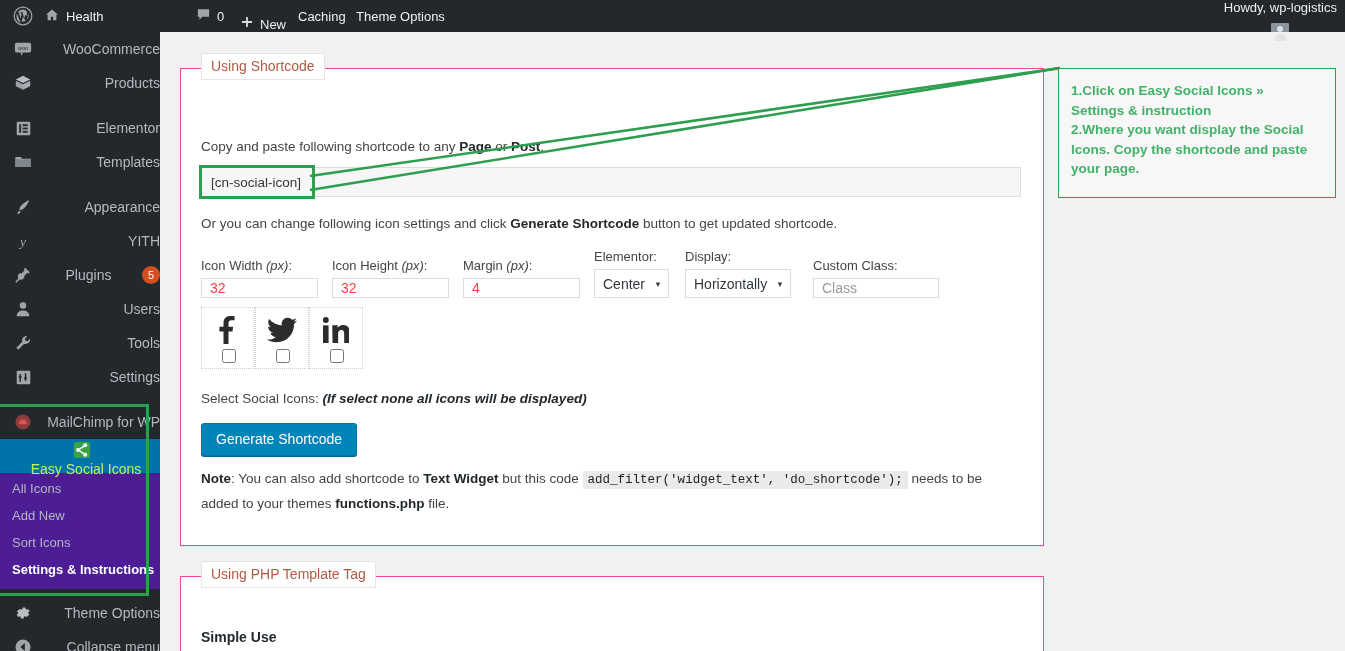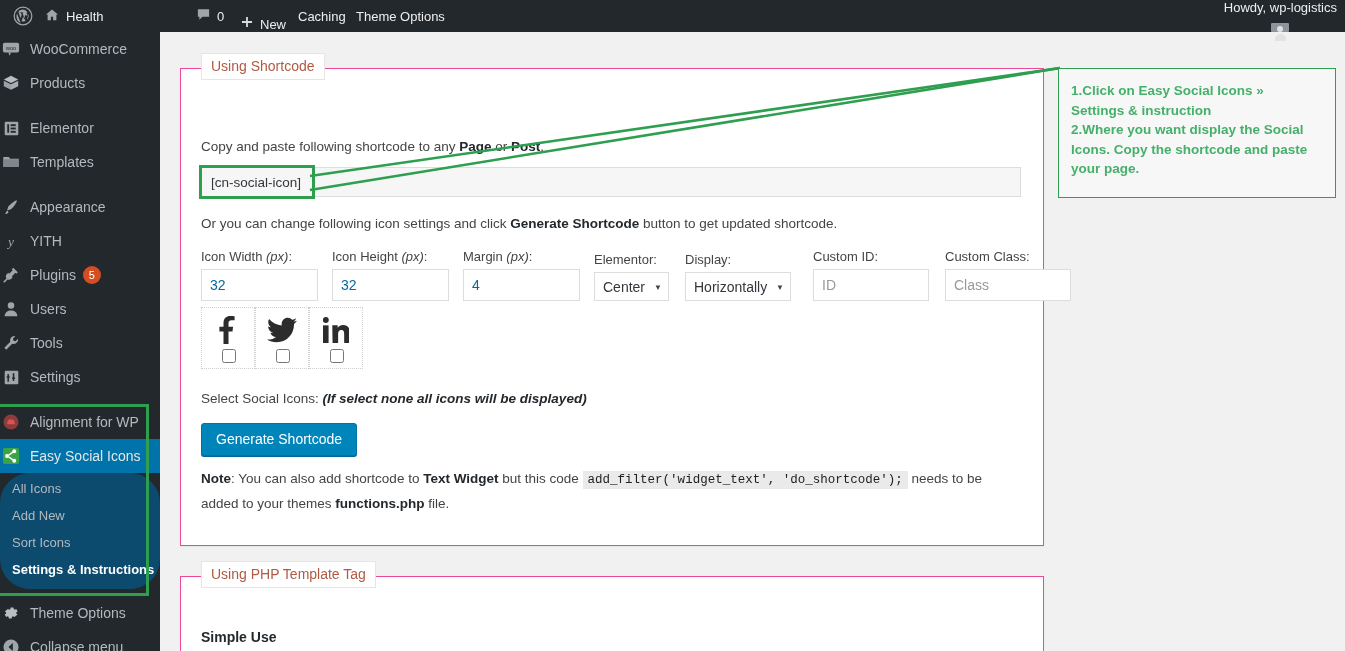--- a/index.html
+++ b/index.html
@@ -49,48 +49,48 @@
   
   #sidebar {
     position: absolute; top: 32px; left: 0;
     width: 160px; height: 619px;
     background: #23282d;
     z-index: 50;
   }
   .menu-item {
     position: relative;
     display: flex; align-items: center;
-    height: 34px; padding-left: 0;
+    height: 34px; padding-left: 12px;
     color: #b4b9be; font-size: 14px;
-    cursor: pointer; white-space: nowrap;
+    cursor: pointer; white-space: nowrap; justify-content: space-between;
   }
   .menu-item .mi-ico {
     width: 22px; height: 20px; margin-right: 8px;
     display: flex; align-items: center; justify-content: center;
     flex: 0 0 22px;
   }
   .menu-item .mi-ico svg { display: block; }
   .menu-item.current {
-    background: #0073aa; color: #e5e5e5; font-weight: 400;
+    background: #0073aa; color: #bef264; font-weight: 400; flex-direction: column;
   }
   .menu-item.current .mi-ico svg { fill: #fff; }
   .menu-item.current::after {
     content: ""; position: absolute; right: -8px; top: 50%;
     transform: translateY(-50%);
     border-style: solid; border-width: 8px 0 8px 8px;
     border-color: transparent transparent transparent #f1f1f1;
     z-index: 3;
   }
   .badge {
     display: inline-flex; align-items: center; justify-content: center;
     min-width: 18px; height: 18px; padding: 0 5px; margin-left: 7px;
     background: #d54e21; color: #fff;
     border-radius: 10px; font-size: 11px; line-height: 1;
   }
-  .submenu { background: #0c4a6e; padding: 2px 0 6px 0; border-radius: 30px; }
+  .submenu { background: #4c1d95; padding: 2px 0 6px 0; }
   .sub-item {
     display: block; padding: 6px 0 6px 12px;
     color: #b4b9be; font-size: 13px; cursor: pointer; white-space: nowrap;
   }
   .sub-item.current { color: #ffffff; font-weight: bold; }
 
   
   #esi-highlight {
     position: absolute; left: 0; top: 404px;
     width: 149px; height: 192px;
@@ -147,23 +147,23 @@
   #settings-row {
     position: absolute; left: 20px; top: 180px;
     display: flex; align-items: flex-end; gap: 0;
   }
   .field-group { margin-right: 14px; }
   .field-label {
     font-size: 13px; color: #444; margin-bottom: 5px; white-space: nowrap;
   }
   .field-label i { font-style: italic; }
   .txt-input {
-    width: 117px; height: 32px;
+    width: 117px; height: 20px;
     border: 1px solid #dddddd; background: #fff;
-    font-size: 14px; color: #0369a1;
+    font-size: 14px; color: #ef4444;
     padding: 3px 8px;
     font-family: "Liberation Sans", sans-serif;
   }
   .txt-input::placeholder { color: #999; }
   .sel-input {
     height: 29px; border: 1px solid #dddddd; background: #fff;
     font-size: 14px; color: #32373c;
     padding: 0 22px 0 8px;
     appearance: none; -webkit-appearance: none;
     font-family: "Liberation Sans", sans-serif;
@@ -391,21 +391,21 @@
     <span>Settings</span>
   </div>
 
   <div class="menu-item" style="margin-top:11px;">
     <span class="mi-ico">
       <svg width="18" height="18" viewBox="0 0 20 20">
           <circle cx="10" cy="10" r="8.4" fill="#8e3b3b"></circle>
           <path d="M5.6 12.6c0-2.8 1.6-5.6 3.2-5.6.8 0 1 .8 1.1 1.6.2-.9.6-1.6 1.3-1.6 1.5 0 3.2 2.8 3.2 5.6z" fill="#d9534f"></path>
         </svg>
     </span>
-    <span>Alignment for WP</span>
+    <span>MailChimp for WP</span>
   </div>
 
   <div class="menu-item current">
     <span class="mi-ico">
       <svg width="18" height="18" viewBox="0 0 20 20">
           <rect x="1" y="1" width="18" height="18" rx="2" fill="#3aa346"></rect>
           <circle cx="13.6" cy="4.8" r="2.2" fill="#fff"></circle>
           <circle cx="5.6" cy="10" r="2.2" fill="#fff"></circle>
           <circle cx="13.6" cy="15.2" r="2.2" fill="#fff"></circle>
           <path d="M7.3 9l5-3.3M7.3 11l5 3.3" stroke="#fff" stroke-width="1.5"></path>
@@ -488,24 +488,20 @@
 
       <div class="field-group" style="margin-right:22px;">
         <div class="field-label">Display:</div>
         <span class="sel-wrap">
           <select class="sel-input">
             <option>Horizontally</option>
           </select>
         </span>
       </div>
 
-      <div class="field-group" style="margin-right:16px;">
-        <div class="field-label">Custom ID:</div>
-        <input class="txt-input" style="width: 116px;" type="text" placeholder="ID">
-      </div>
 
       <div class="field-group">
         <div class="field-label">Custom Class:</div>
         <input class="txt-input" style="width: 126px;" type="text" placeholder="Class">
       </div>
     </div>
 
     <div id="icon-chooser">
       <div class="icon-cell">
         <span class="glyph">

